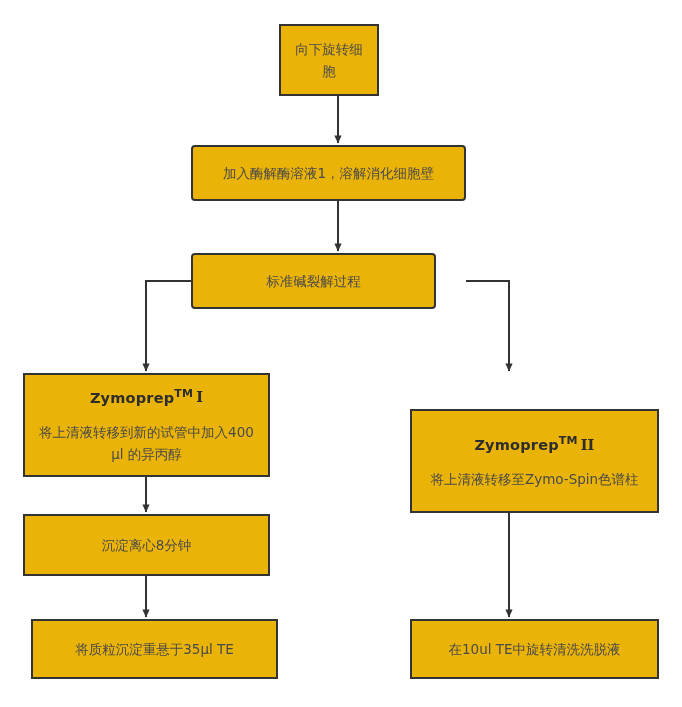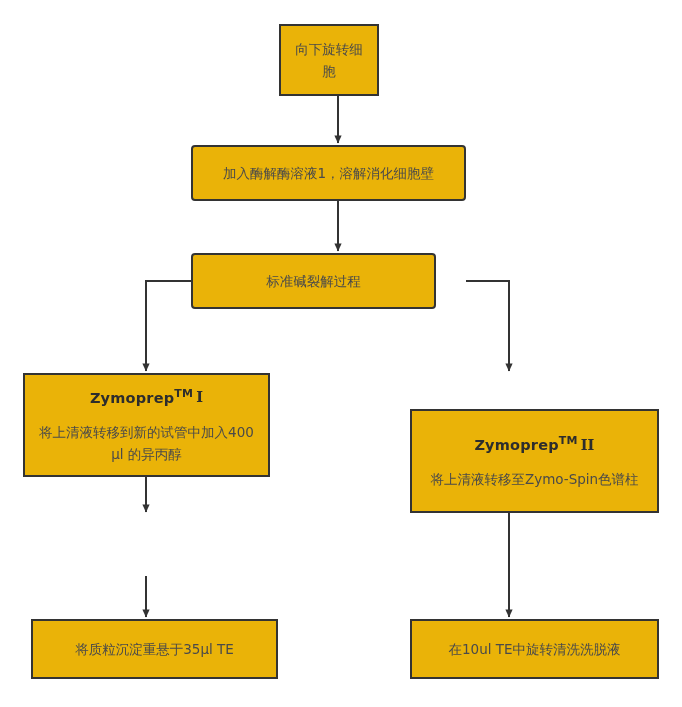--- a/index.html
+++ b/index.html
@@ -123,20 +123,23 @@
     <div class="node-text">将上清液转移到新的试管中加入400 μl 的异丙醇</div>
   </div>
 
   <div class="node" id="node-zymoprep-2">
     <div class="node-title">
       <span>Zymoprep</span><span class="tm">TM</span><span class="roman">II</span>
     </div>
     <div class="node-text">将上清液转移至Zymo-Spin色谱柱</div>
   </div>
 
+  <div class="node" id="node-precipitate">
+    <div class="node-text">沉淀离心8分钟</div>
+  </div>
 
   <div class="node" id="node-resuspend">
     <div class="node-text">将质粒沉淀重悬于35μl TE</div>
   </div>
 
   <div class="node" id="node-elute">
     <div class="node-text">在10ul TE中旋转清洗洗脱液</div>
   </div>
 
 </div>

